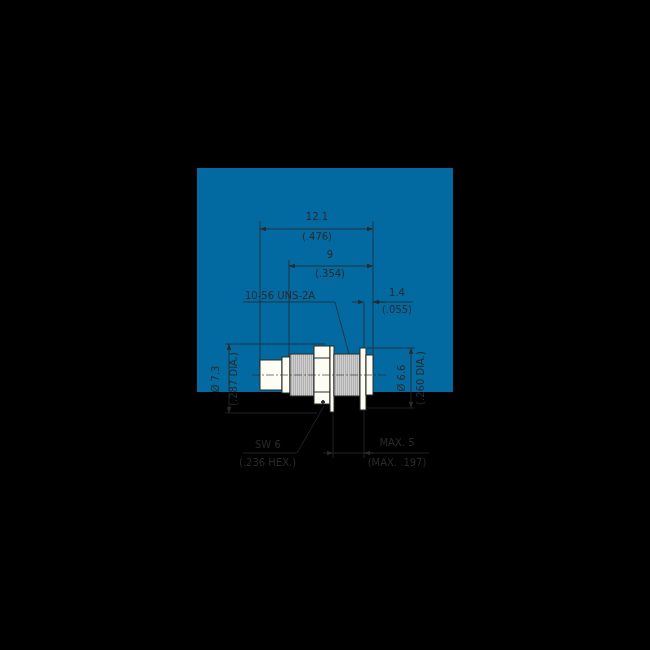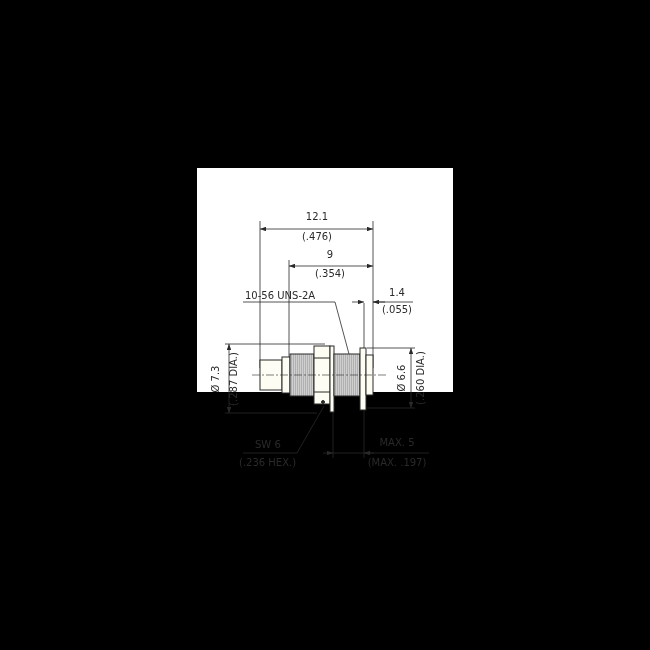--- a/index.html
+++ b/index.html
@@ -1,17 +1,17 @@
 <!DOCTYPE html>
 <html><head>
 <meta charset="utf-8">
 <style>
   html, body { margin:0; padding:0; background:#000; }
   body { width:650px; height:650px; position:relative; overflow:hidden; font-family:"DejaVu Sans", sans-serif; }
-  #panel { position:absolute; left:197px; top:168px; width:256px; height:224px; background:#ffffff; }
+  #panel { position:absolute; left:197px; top:168px; width:256px; height:224px; background:#0369a1; }
   svg { position:absolute; left:0; top:0; }
   .t { font-family:"DejaVu Sans", sans-serif; font-size:10px; fill:#2a2a2a; }
 </style>
 </head>
 <body>
 
 <div id="panel">
 <svg width="256" height="314" viewBox="0 0 256 314">
   <defs>
     <marker id="ar" markerWidth="8" markerHeight="6" refX="8" refY="3" orient="auto-start-reverse">

